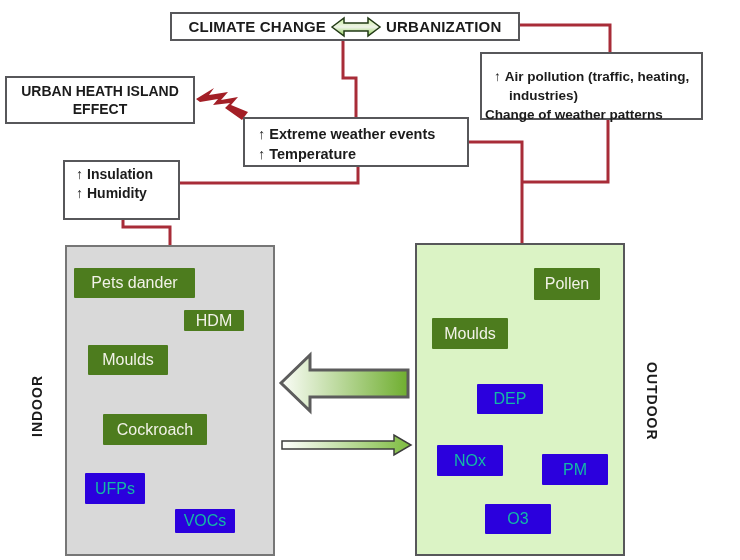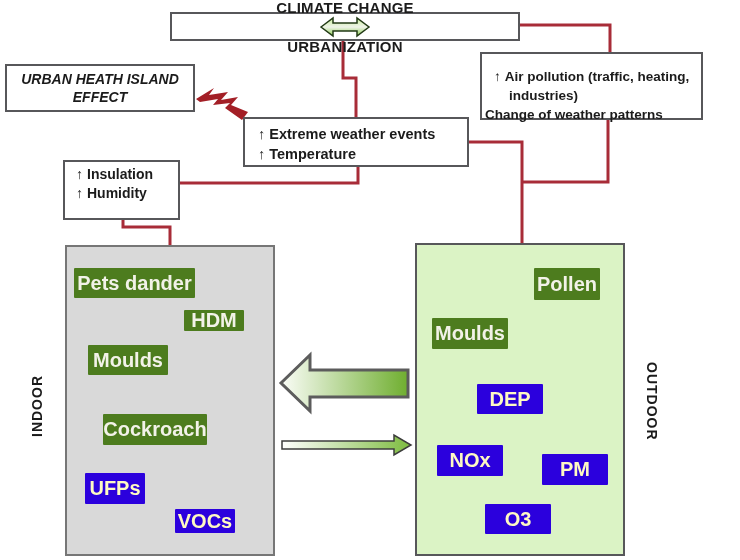--- a/index.html
+++ b/index.html
@@ -5,43 +5,43 @@
   html,body{margin:0;padding:0;background:#ffffff;}
   #canvas{
     position:relative;width:740px;height:560px;overflow:hidden;background:#ffffff;
     font-family:"Liberation Sans", sans-serif;color:#1b1b1b;
   }
   .wbox{
     position:absolute;background:#ffffff;border:2px solid #57575a;
     box-sizing:border-box;font-weight:700;
   }
   .center{display:flex;align-items:center;justify-content:center;}
-  #top-box{left:170px;top:12px;width:350px;height:29px;font-size:15px;letter-spacing:.2px;flex-direction:column;}
+  #top-box{left:170px;top:12px;width:350px;height:29px;font-size:15px;letter-spacing:.2px;}
   #top-box .gap{margin:0 4px;display:flex;align-items:center;}
-  #uhi-box{left:5px;top:64px;width:190px;height:48px;font-size:14px;text-align:center;
-    flex-direction:column;line-height:18px;font-style:italic;}
+  #uhi-box{left:5px;top:76px;width:190px;height:48px;font-size:14px;text-align:center;
+    flex-direction:column;line-height:18px;}
   #weather-box{left:243px;top:117px;width:226px;height:50px;font-size:14.5px;
     padding:5px 0 16px 13px;line-height:20px;}
   #airpol-box{left:480px;top:52px;width:223px;height:68px;font-size:13.5px;
     padding:5px 0 0 3px;line-height:19px;}
   #airpol-box .l1{padding-left:9px;margin-top:8px;}
   #airpol-box .l2{padding-left:24px;}
   #insul-box{left:63px;top:160px;width:117px;height:60px;font-size:14px;
     padding:3px 0 0 11px;line-height:19px;}
   .uparrow{font-weight:900;margin-right:4px;}
   #indoor-box{position:absolute;left:65px;top:245px;width:210px;height:311px;
     background:#d9d9d9;border:2px solid #767676;box-sizing:border-box;}
   #outdoor-box{position:absolute;left:415px;top:243px;width:210px;height:313px;
     background:#dbf3c5;border:2px solid #57575a;box-sizing:border-box;}
   .tag{
     position:absolute;box-sizing:border-box;display:flex;align-items:center;justify-content:center;
-    font-size:20px;font-weight:700;border-radius:1px;
+    font-size:16px;font-weight:400;border-radius:1px;
   }
   .tag.green{background:#4d7c1e;color:#f2f2e8;}
-  .tag.blue{background:#2b00dd;color:#fef9c3;}
+  .tag.blue{background:#2b00dd;color:#14b8a6;}
   .side-label{
     position:absolute;font-size:14px;font-weight:700;letter-spacing:1px;
     text-align:center;white-space:nowrap;
   }
   #indoor-label{left:4px;top:398px;width:66px;transform:rotate(-90deg);}
   #outdoor-label{left:614px;top:392px;width:76px;transform:rotate(90deg);}
   svg{position:absolute;left:0;top:0;}
 </style>
 </head>
 <body>

